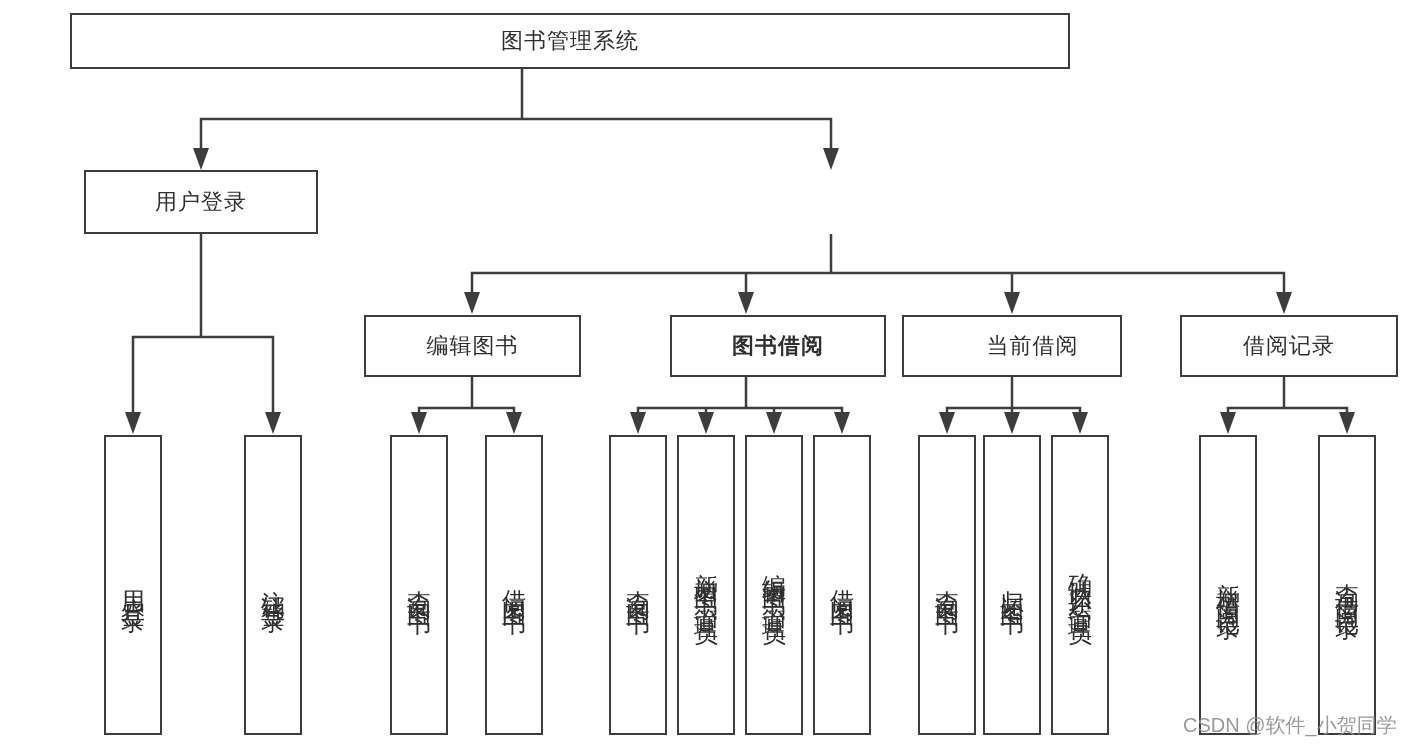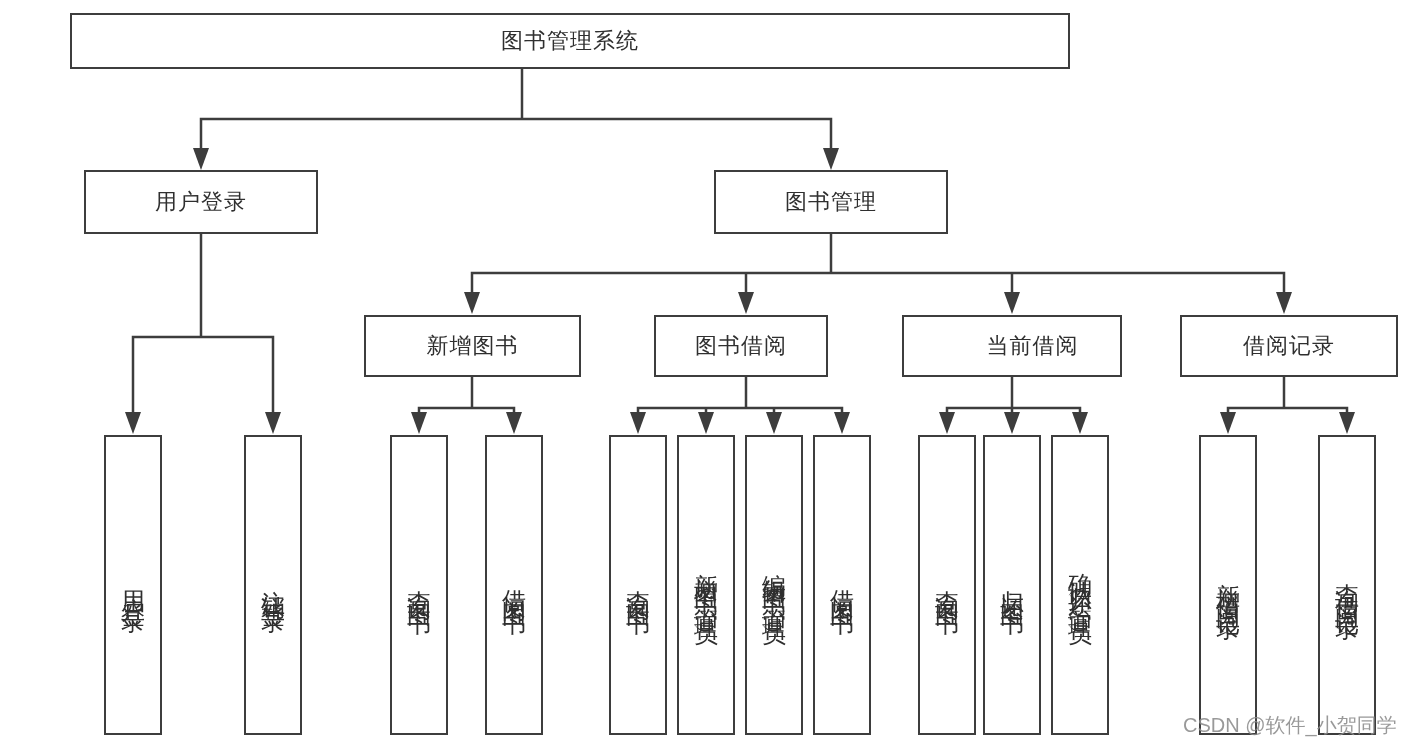--- a/index.html
+++ b/index.html
@@ -129,28 +129,25 @@
     </g>
   </svg>
 
   <div class="box hbox" style="left:22px; top:13px; width:1000px; height:56px;margin-left:48px;">
     <span>图书管理系统</span>
   </div>
 
   <div class="box hbox" style="left:84px; top:170px; width:234px; height:64px;">
     <span>用户登录</span>
   </div>
-  <div class="box hbox" style="left:714px; top:170px; width:234px; height:64px;">
-    <span>图书管理</span>
-  </div>
 
   <div class="box hbox" style="left:364px; top:315px; width:217px; height:62px;">
-    <span>新增图书</span>
-  </div>
-  <div class="box hbox" style="left:654px; top:315px; width:174px; height:62px;">
+    <span>编辑图书</span>
+  </div>
+  <div class="box hbox" style="left:670px; top:315px; width:216px; height:62px;font-weight:bold;">
     <span>图书借阅</span>
   </div>
   <div class="box hbox" style="left:902px; top:315px; width:220px; height:62px;padding-left:41px;">
     <span>当前借阅</span>
   </div>
   <div class="box hbox" style="left:1180px; top:315px; width:218px; height:62px;">
     <span>借阅记录</span>
   </div>
 
   <div class="box vbox" style="left:104px; top:435px; width:58px; height:300px;">

